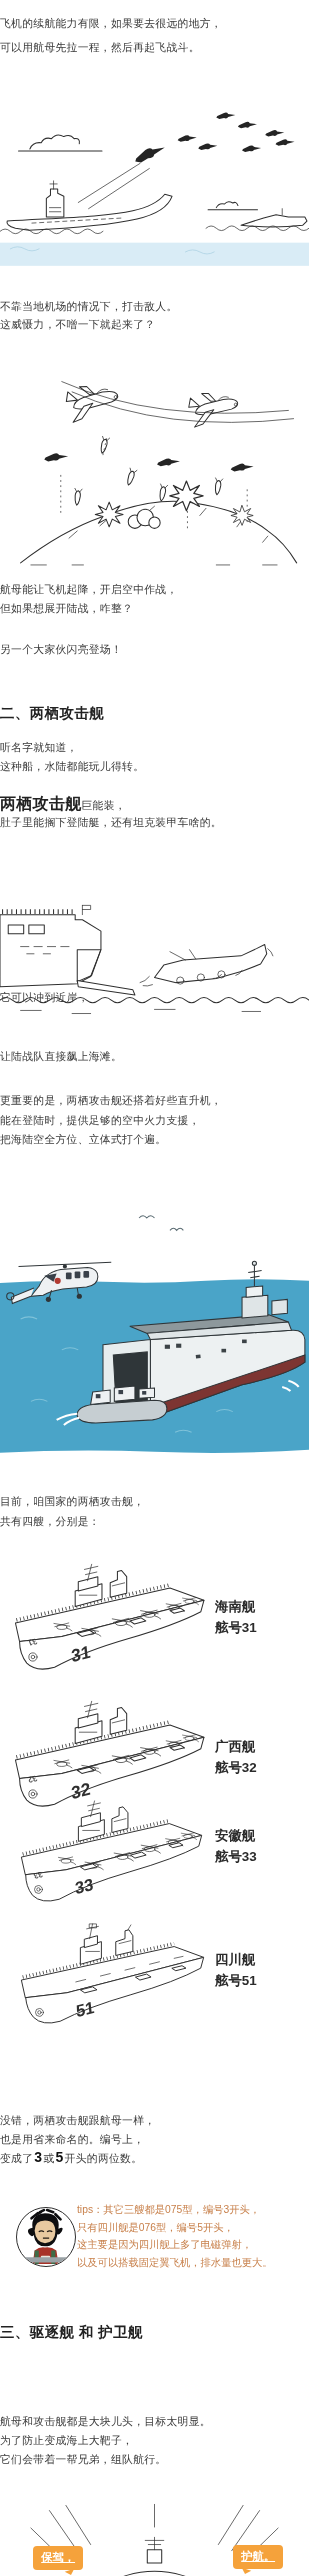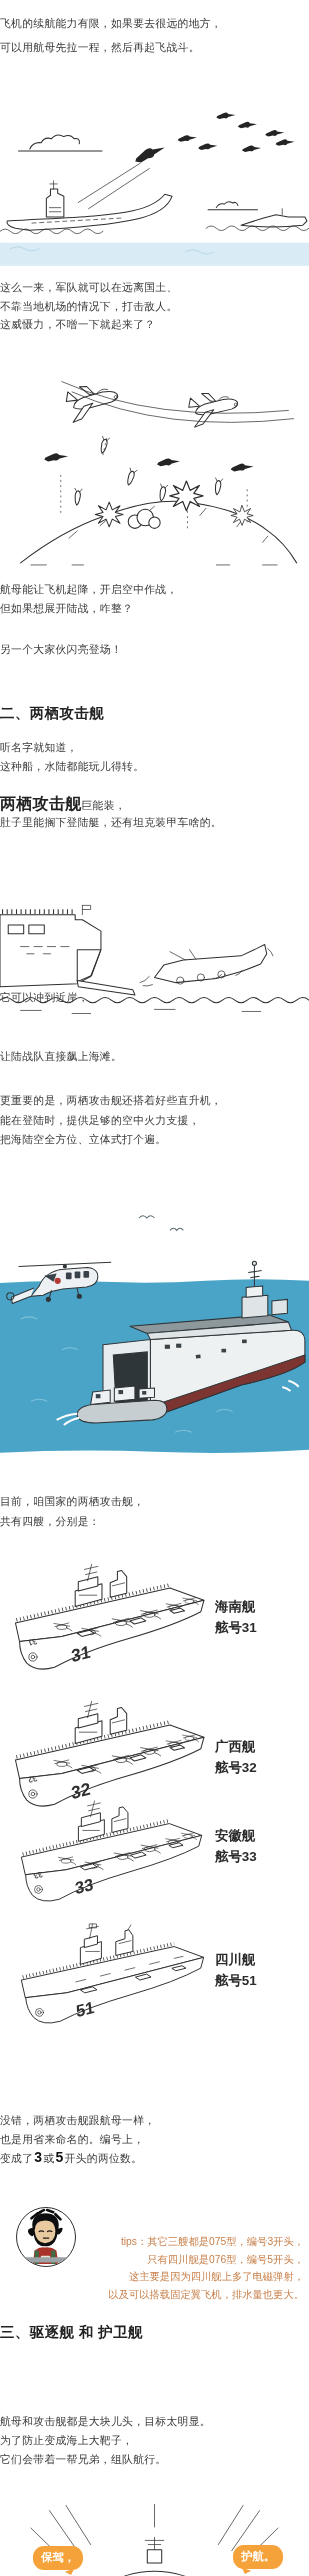--- a/index.html
+++ b/index.html
@@ -12,25 +12,25 @@
   .illus{position:absolute;left:0;}
   .ink{fill:none;stroke:#2f2f2f;stroke-width:2;stroke-linecap:round;stroke-linejoin:round;}
   .ink2{fill:none;stroke:#2f2f2f;stroke-width:1.4;stroke-linecap:round;}
   .fillw{fill:#fff;}
   .sil{fill:#242424;stroke:none;}
   .rail{fill:none;stroke:#2f2f2f;stroke-width:7;stroke-dasharray:1.5 5.5;}
   .hullnum{font-family:"Liberation Sans",sans-serif;font-weight:bold;font-size:34px;fill:#2f2f2f;}
   .shiptxt{font-family:"Liberation Sans",sans-serif;font-weight:bold;font-size:16px;fill:#2f2f2f;}
   .ship-label{position:absolute;left:215px;font-size:13.4px;font-weight:bold;color:#2b2b2b;line-height:20.6px;white-space:nowrap;}
   .bubble{position:absolute;background:#f5a23b;color:#fff;font-weight:bold;font-size:11.3px;line-height:11.3px;
-          padding:6.2px 8.2px;border-radius:11px;white-space:nowrap;z-index:5;}
+          padding:6.2px 8.2px;border-radius:4px;white-space:nowrap;z-index:5;text-decoration:underline;}
   .bubble:after{content:"";position:absolute;border:5.7px solid transparent;border-top-color:#f5a23b;}
   .tail-br:after{bottom:-10.3px;right:7.2px;transform:rotate(-18deg);}
   .tail-bl:after{bottom:-10.3px;left:7.2px;transform:rotate(18deg);}
-  .tips{position:absolute;left:77px;width:227px;color:#c8804b;font-size:10.3px;line-height:17.5px;text-align:right;white-space:nowrap;margin-top:32px;}
+  .tips{position:absolute;left:77px;width:227px;color:#c8804b;font-size:10.3px;line-height:17.5px;text-align:left;white-space:nowrap;}
   .avatar{position:absolute;left:15.5px;top:2207px;width:58px;height:58px;border-radius:50%;border:1px solid #2f2f2f;overflow:hidden;background:#fff;}
 </style>
 </head>
 <body>
 
 <div id="page">
 
   <svg width="0" height="0" style="position:absolute">
     <defs>
       <g id="jet">
@@ -82,21 +82,20 @@
     <path class="ink fillw" d="M14 258 C110 252 206 250 258 238 C290 231 308 221 320 206 L334 210 C326 232 300 246 266 254 C214 266 136 272 56 276 L30 272 C16 268 12 263 14 258 Z"></path>
     <path class="ink fillw" d="M90 250 V214 L98 208 V196 H112 V204 L124 210 V250 Z"></path>
     <path class="ink2" d="M96 240 h22 M96 232 h22 M104 196 V180 M97 186 h14"></path>
     <path class="ink2" d="M62 262 L240 252" stroke-dasharray="8 7"></path>
     <path class="ink fillw" d="M468 266 L512 252 L536 246 L560 250 L592 250 L596 258 L588 266 Q530 273 468 266 Z"></path>
     <path class="ink2" d="M548 246 V234"></path>
     <path class="ink2" d="M0 278 q10 -9 20 0 q10 9 20 0 q10 -9 20 0 q10 9 20 0 q10 -9 20 0 q10 9 20 0 q10 -9 20 0 q10 9 20 0 q10 -9 20 0 q10 9 20 0"></path>
     <path class="ink2" d="M400 272 q10 -9 20 0 q10 9 20 0 q10 -9 20 0 q10 9 20 0 q10 -9 20 0 q10 9 20 0 q10 -9 20 0 q10 9 20 0 q10 -9 20 0 q10 9 20 0"></path>
   </svg>
 
-  <div class="t" style="top:278px">这么一来，军队就可以在远离国土、</div>
   <div class="t" style="top:297px">不靠当地机场的情况下，打击敌人。</div>
   <div class="t" style="top:315px">这威慑力，不噌一下就起来了？</div>
 
   <svg class="illus" style="top:361px" width="309" height="206" viewBox="0 0 600 400">
     <use href="#cjet" transform="translate(185,75) rotate(-10)"></use>
     <use href="#cjet" transform="translate(420,88) rotate(-8) scale(0.95)"></use>
     <use href="#jet" transform="translate(86,180) scale(1.25)"></use>
     <use href="#jet" transform="translate(305,190) scale(1.2)"></use>
     <use href="#jet" transform="translate(448,200) scale(1.2)"></use>
     <path class="ink2" d="M120 40 Q300 120 560 96 M140 60 Q320 140 570 112"></path>

